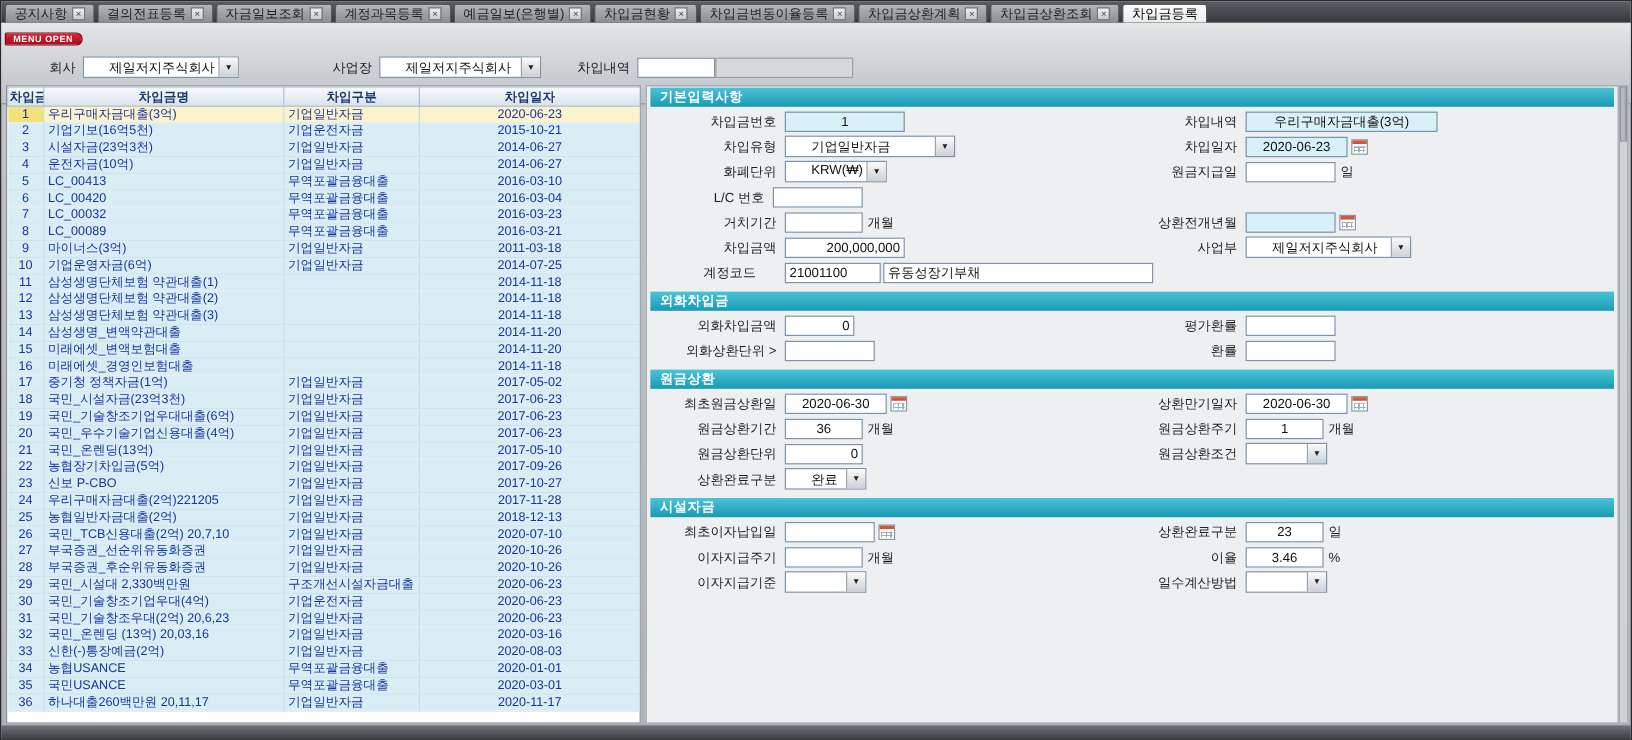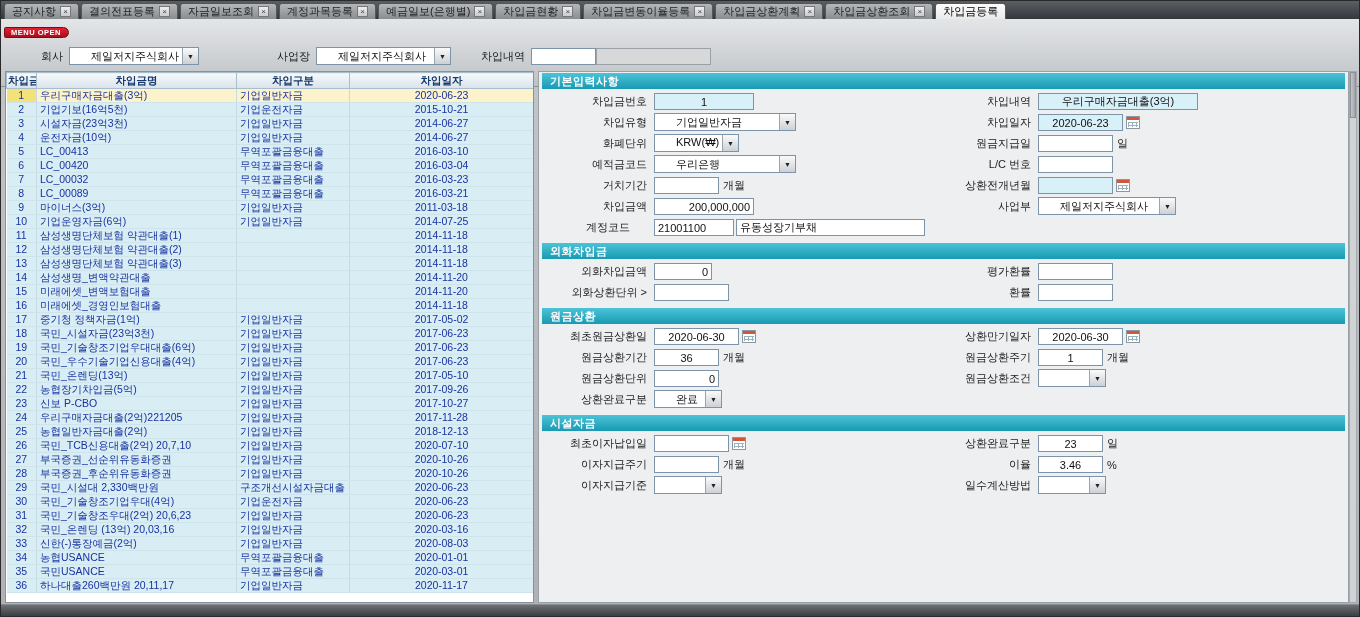--- a/index.html
+++ b/index.html
@@ -54,21 +54,21 @@
     font-size:7px; color:#222; display:flex; align-items:center; justify-content:center;
   }
   .cal { position:relative; width:14px; height:13px; border:1px solid #8b98a4; background:#fff; margin-left:3px; flex:none; cursor:pointer; }
   .cal:before { content:""; position:absolute; top:0; left:0; right:0; height:3px; background:#d2573a; }
   .cal:after { content:""; position:absolute; left:1px; right:1px; top:5px; bottom:1px;
     background:repeating-linear-gradient(90deg,#9ab0bd 0 1px,transparent 1px 4px),
                repeating-linear-gradient(#9ab0bd 0 1px,transparent 1px 3px); }
   .suffix { font-size:11px; margin-left:4px; color:#1c1e20; }
   .w58{width:58px}.w65{width:65px}.w68{width:68px}.w75{width:75px}.w80{width:80px}
   .w85{width:85px}.w100{width:100px}.w115{width:115px}.w130{width:130px}.w135{width:135px}
-  .w138{width:138px}.w142{width:142px}.w160{width:160px}.w225{width:189px}
+  .w138{width:138px}.w142{width:142px}.w160{width:160px}.w225{width:225px}
   
   .grid-wrap {
     position:absolute; top:70px; left:4px; width:529px; bottom:13px;
     background:#fff; border:1px solid #87929c; overflow:hidden;
   }
   table { border-collapse:collapse; width:100%; table-layout:fixed; }
   th {
     height:16px; background:linear-gradient(#f6f9fb,#d9e3ec); border:1px solid #a9becb;
     font-size:10.5px; font-weight:bold; color:#17386b; padding:0 1px;
     overflow:hidden; white-space:nowrap;
@@ -449,27 +449,20 @@
         </div>
       </div>
       <div class="fr">
         <span class="flabel">원금지급일</span>
         <input class="inp w75" readonly="" value="" style="">
         <span class="suffix">일</span>
       </div>
     </div>
 
     <div class="frow">
-      <div class="fl">
-        <span class="flabel">예적금코드</span>
-        <div class="combo w142">
-          <span class="cv">우리은행</span>
-          <span class="cb">▼</span>
-        </div>
-      </div>
       <div class="fr">
         <span class="flabel">L/C 번호</span>
         <input class="inp w75" readonly="" value="" style="">
       </div>
     </div>
 
     <div class="frow">
       <div class="fl">
         <span class="flabel">거치기간</span>
         <input class="inp w65" readonly="" value="" style="">

